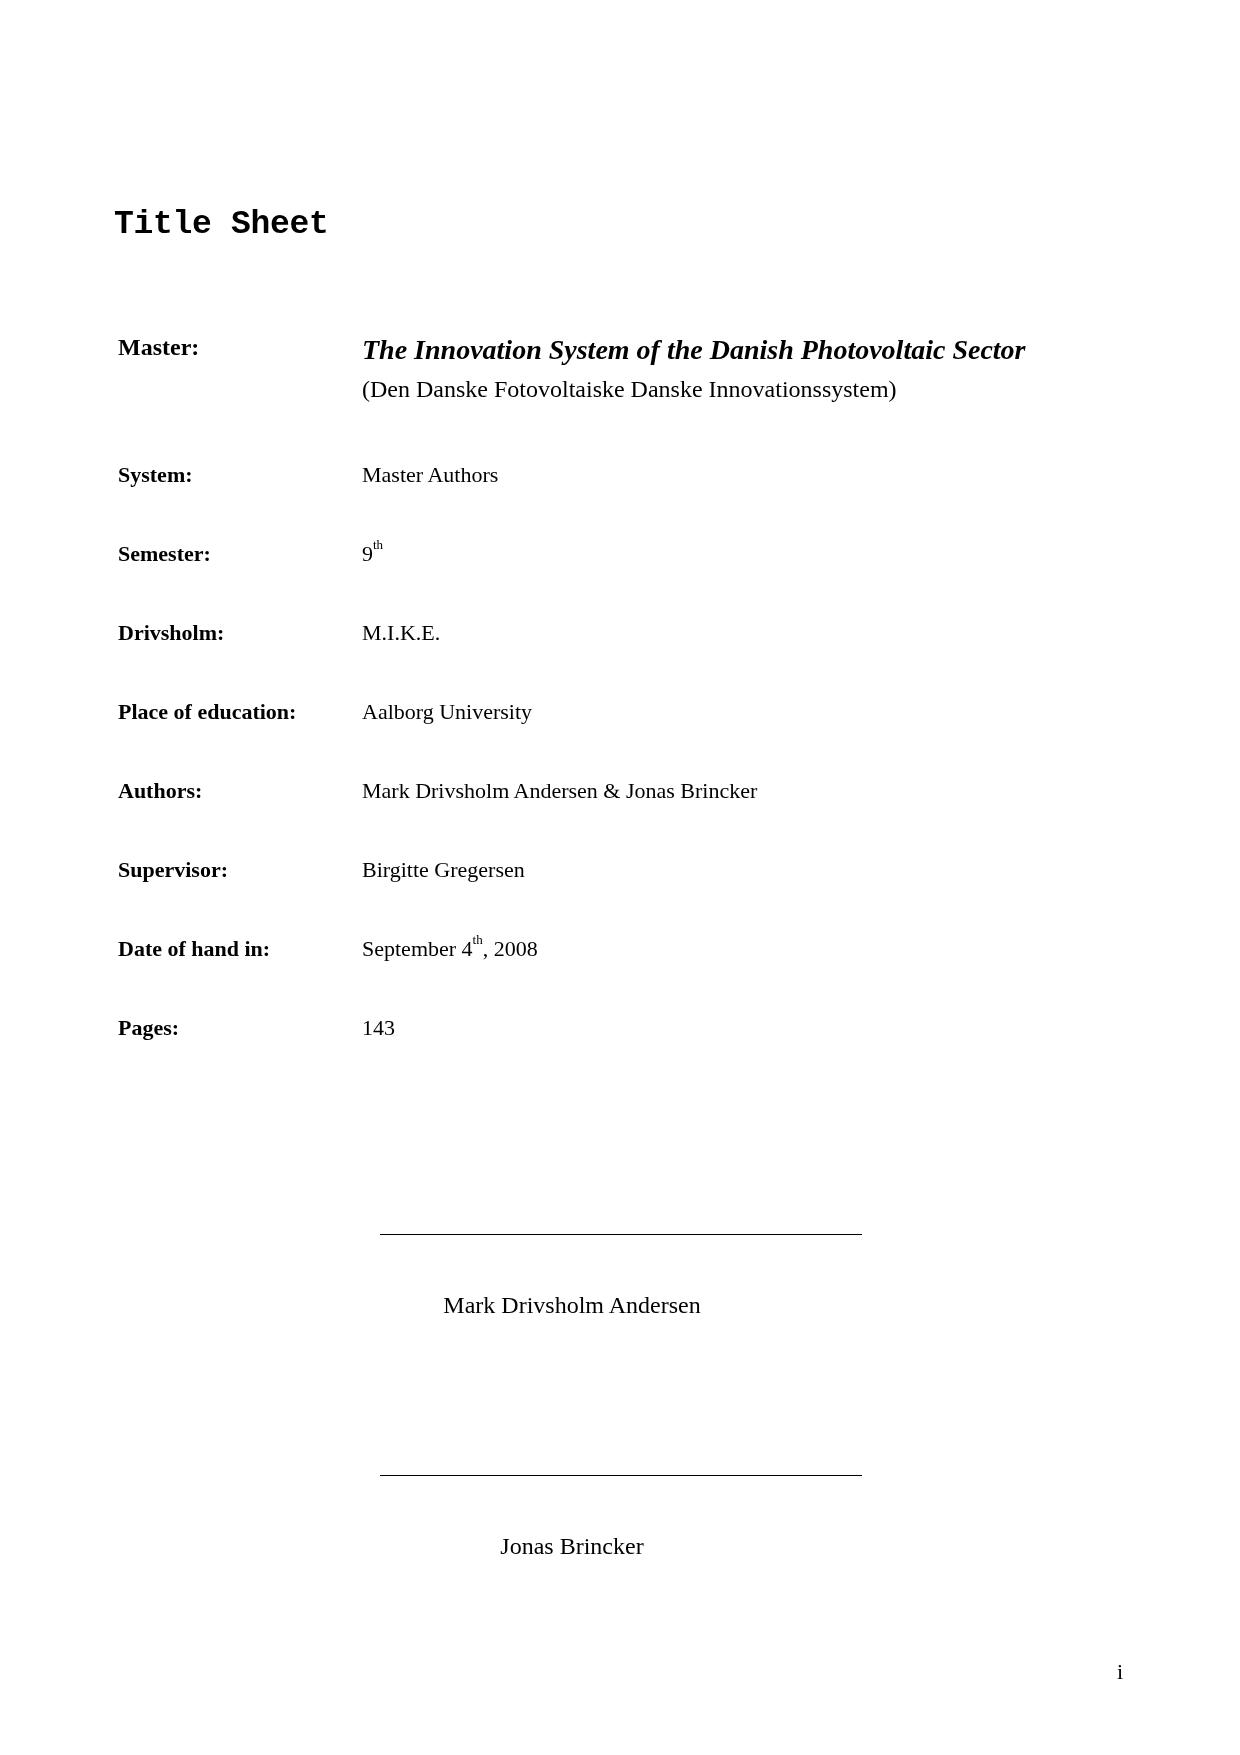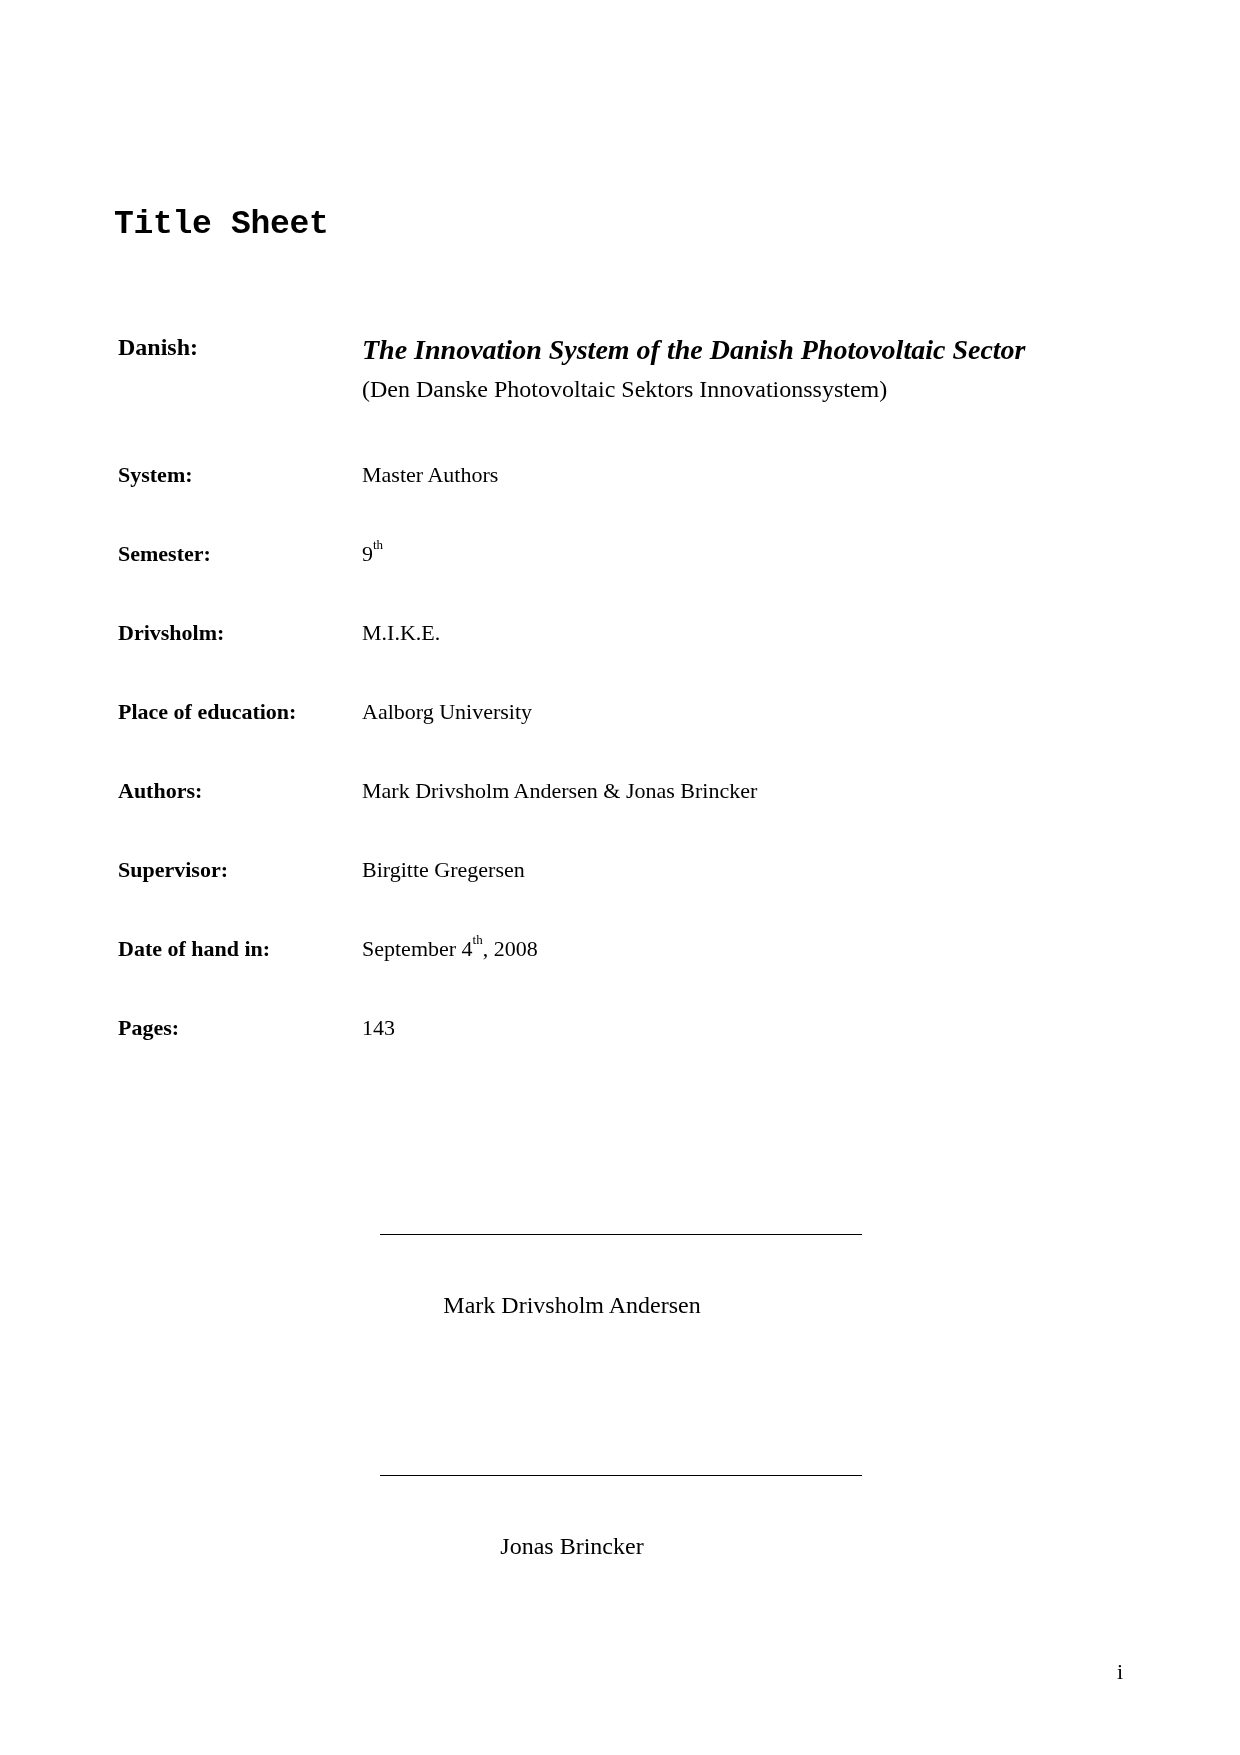--- a/index.html
+++ b/index.html
@@ -43,23 +43,23 @@
     .page-number {
       position: absolute; left: 1117px; top: 1659px; font-size: 22px;
     }
   </style>
 </head>
 <body>
 
 <h1 class="heading">Title Sheet</h1>
 
 <div class="row title-row" style="top:334px;">
-  <span class="label">Danish:</span>
+  <span class="label">Master:</span>
   <span class="value title-main">The Innovation System of the Danish Photovoltaic Sector</span>
-  <span class="sub">(Den Danske Photovoltaic Sektors Innovationssystem)</span>
+  <span class="sub">(Den Danske Fotovoltaiske Danske Innovationssystem)</span>
 </div>
 
 <div class="row" style="top:462px;">
   <span class="label">System:</span>
   <span class="value">Master Authors</span>
 </div>
 
 <div class="row" style="top:541px;">
   <span class="label">Semester:</span>
   <span class="value"><span>9</span><sup>th</sup></span>

